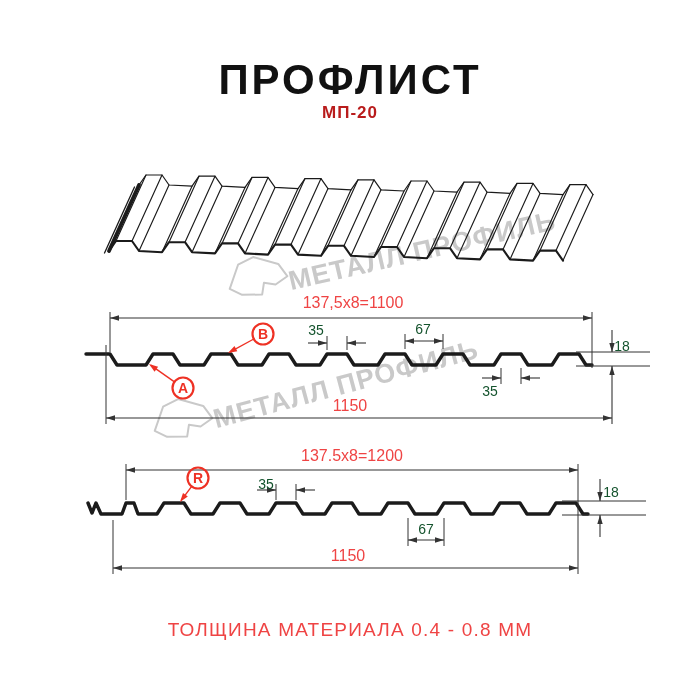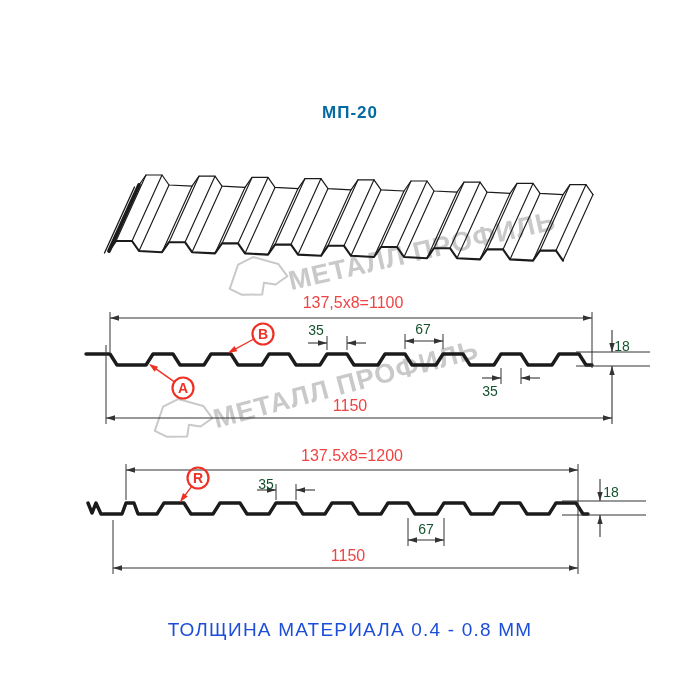--- a/index.html
+++ b/index.html
@@ -1,21 +1,21 @@
 <!DOCTYPE html>
 <html><head>
 <meta charset="utf-8">
 <style>
   html,body{margin:0;padding:0;background:#fff;}
   .stage{position:relative;width:700px;height:700px;background:#ffffff;overflow:hidden;
          font-family:"Liberation Sans",sans-serif;}
   .t{position:absolute;white-space:nowrap;transform:translate(-50%,-50%);color:#262626;}
   .title{font-size:42px;font-weight:bold;letter-spacing:3px;color:#111;}
-  .subtitle{font-size:17px;font-weight:bold;letter-spacing:1px;color:#0369a1;}
-  .note{font-size:19px;letter-spacing:1.2px;color:#1d4ed8;}
+  .subtitle{font-size:17px;font-weight:bold;letter-spacing:1px;color:#b91c1c;}
+  .note{font-size:19px;letter-spacing:1.2px;color:#ef4444;}
   .dim{font-size:14px;color:#14532d;}
   .dimbig{font-size:16px;color:#ef4444;}
   .circlbl{font-size:14px;font-weight:bold;}
   .wm{position:absolute;white-space:nowrap;font-size:27px;font-weight:bold;letter-spacing:1px;
       transform-origin:0 50%;z-index:1;}
   .wm1{transform:translateY(-50%) rotate(-13deg);}
   .wm2{transform:translateY(-50%) rotate(-15deg);}
   svg#art{position:absolute;left:0;top:0;z-index:2;}
   .t,.circlbl{z-index:3;}
 </style>
@@ -142,20 +142,21 @@
         <circle cx="183" cy="388" r="10.5" fill="none" stroke="#ee3124" stroke-width="2.2"></circle>
         <line x1="253.7720389675102" y1="339.00946456049445" x2="229.75770686333138" y2="352.0458162741915" stroke="#ee3124" stroke-width="1.4"></line>
         <polygon points="0,0 -9,-3 -9,3" fill="#ee3124" transform="translate(228,353) rotate(151.50436138175502)"></polygon>
         <circle cx="263" cy="334" r="10.5" fill="none" stroke="#ee3124" stroke-width="2.2"></circle>
         <line x1="191.7" y1="486.4" x2="181.2" y2="500.4" stroke="#ee3124" stroke-width="1.4"></line>
         <polygon points="0,0 -9,-3 -9,3" fill="#ee3124" transform="translate(180,502) rotate(126.86989764584402)"></polygon>
         <circle cx="198" cy="478" r="10.5" fill="none" stroke="#ee3124" stroke-width="2.2"></circle>
       </g>
     </svg>
 
+  <span class="t title" style="left:350px;top:80px;">ПРОФЛИСТ</span>
   <span class="t subtitle" style="left:350px;top:113px;">МП-20</span>
 
   <span class="t dimbig" style="left:353px;top:303px;">137,5x8=1100</span>
   <span class="t dim" style="left:316px;top:330px;">35</span>
   <span class="t dim" style="left:423px;top:329px;">67</span>
   <span class="t dim" style="left:622px;top:346px;">18</span>
   <span class="t dim" style="left:490px;top:391px;">35</span>
   <span class="t dimbig" style="left:350px;top:406px;">1150</span>
   <span class="t circlbl" style="left:263px;top:334px;color:#ee3124;">B</span>
   <span class="t circlbl" style="left:183px;top:388px;color:#ee3124;">A</span>

